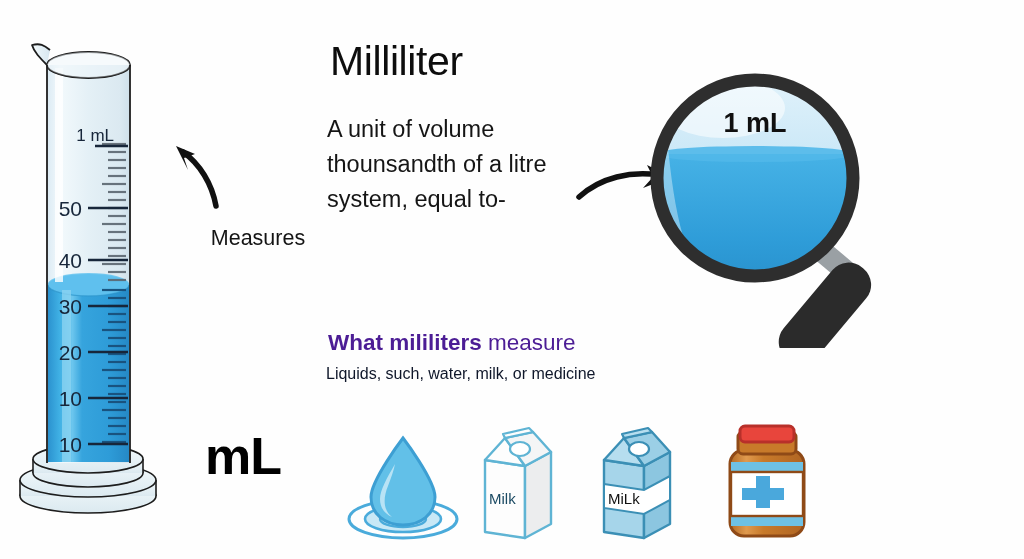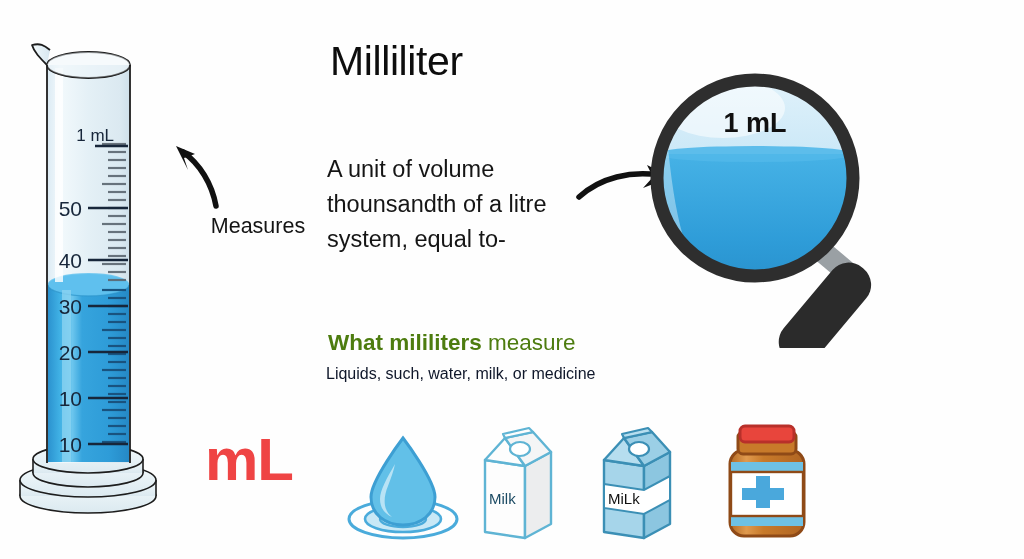--- a/index.html
+++ b/index.html
@@ -30,56 +30,55 @@
     color: #0d0d0d;
     letter-spacing: -0.4px;
     white-space: nowrap;
   }
   #definition {
     left: 327px; top: 112px;
     width: 300px;
     font-size: 23.5px;
     line-height: 35px;
     color: #151515;
-    margin-top: 40px;
   }
   #definition .dline { display: block; white-space: nowrap; }
 
   #measure-heading {
     left: 328px; top: 330px;
     font-size: 22.5px;
-    color: #4d7c0f;
+    color: #4c1d95;
     white-space: nowrap;
   }
   #measure-heading .strong { font-weight: bold; }
   #measure-sub {
     left: 326px; top: 365px;
     font-size: 16px;
     color: #0f172a;
     white-space: nowrap;
   }
 
   #ml-big {
     left: 205px; top: 430px;
-    font-size: 60px;
+    font-size: 52px;
     font-weight: bold;
-    color: #ef4444;
+    color: #000000;
     letter-spacing: -1px;
     line-height: 1;
   }
 
   #measures-volume {
     left: 188px; top: 212px;
     width: 140px;
     text-align: center;
     font-size: 21.5px;
     line-height: 29px;
     color: #141414;
   }
-  #measures-volume .vline { display: block; }
+  #measures-volume .vline { display: block; margin-top: 12px; }
 
   
   #cylinder-wrap { left: 10px; top: 18px; width: 190px; height: 500px; }
 
   .cyl-svg { display:block; }
 
   .tick-label {
     font-family: "Liberation Sans", sans-serif;
     font-size: 21px;
     fill: #17263a;

